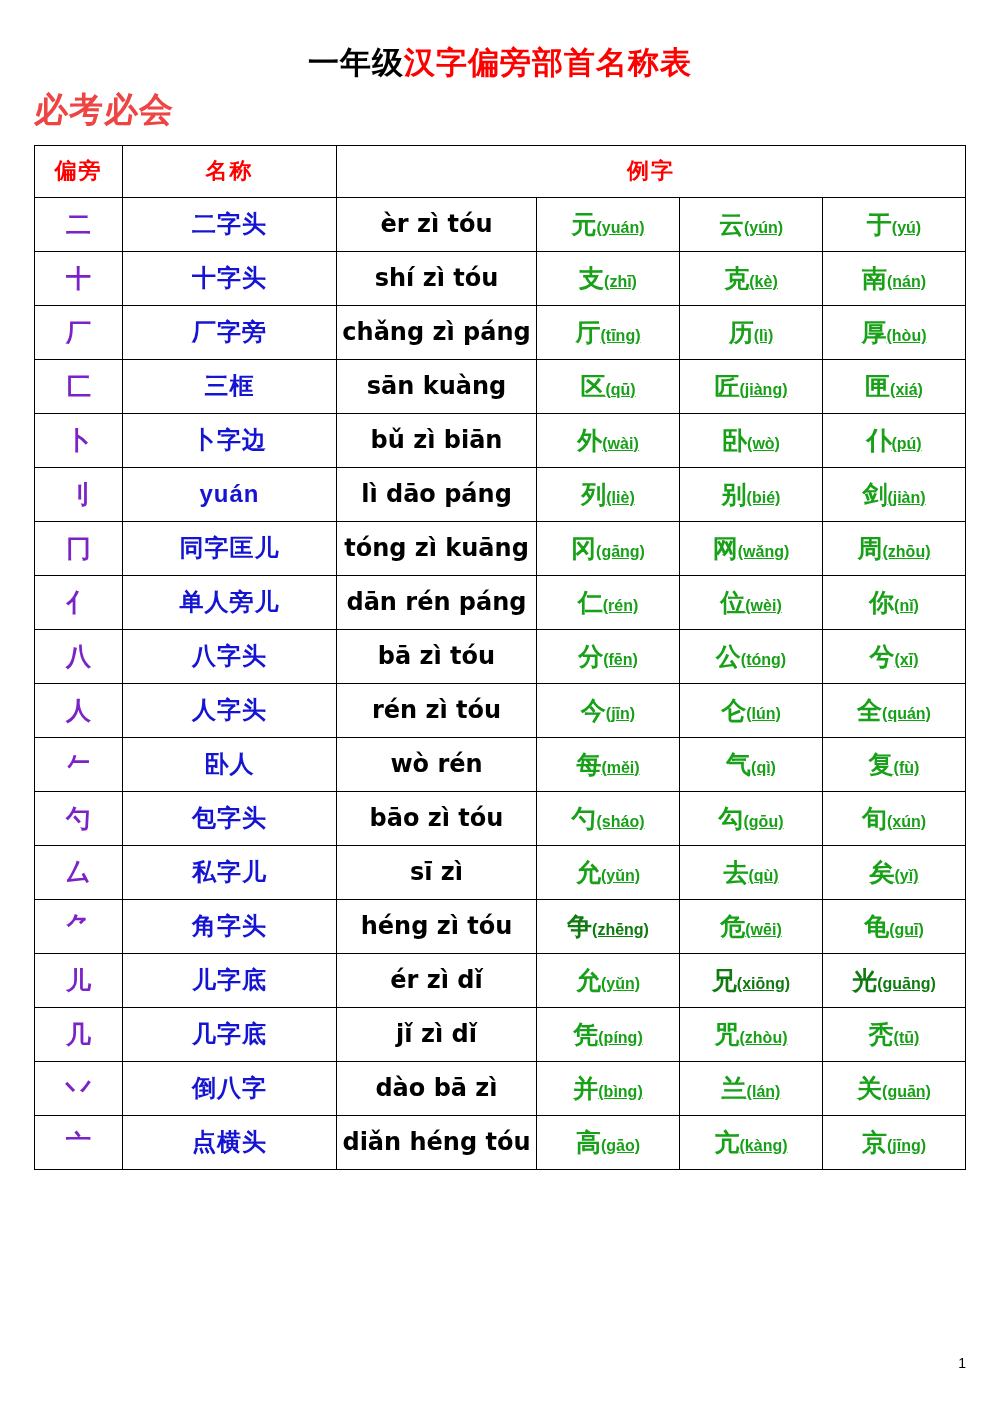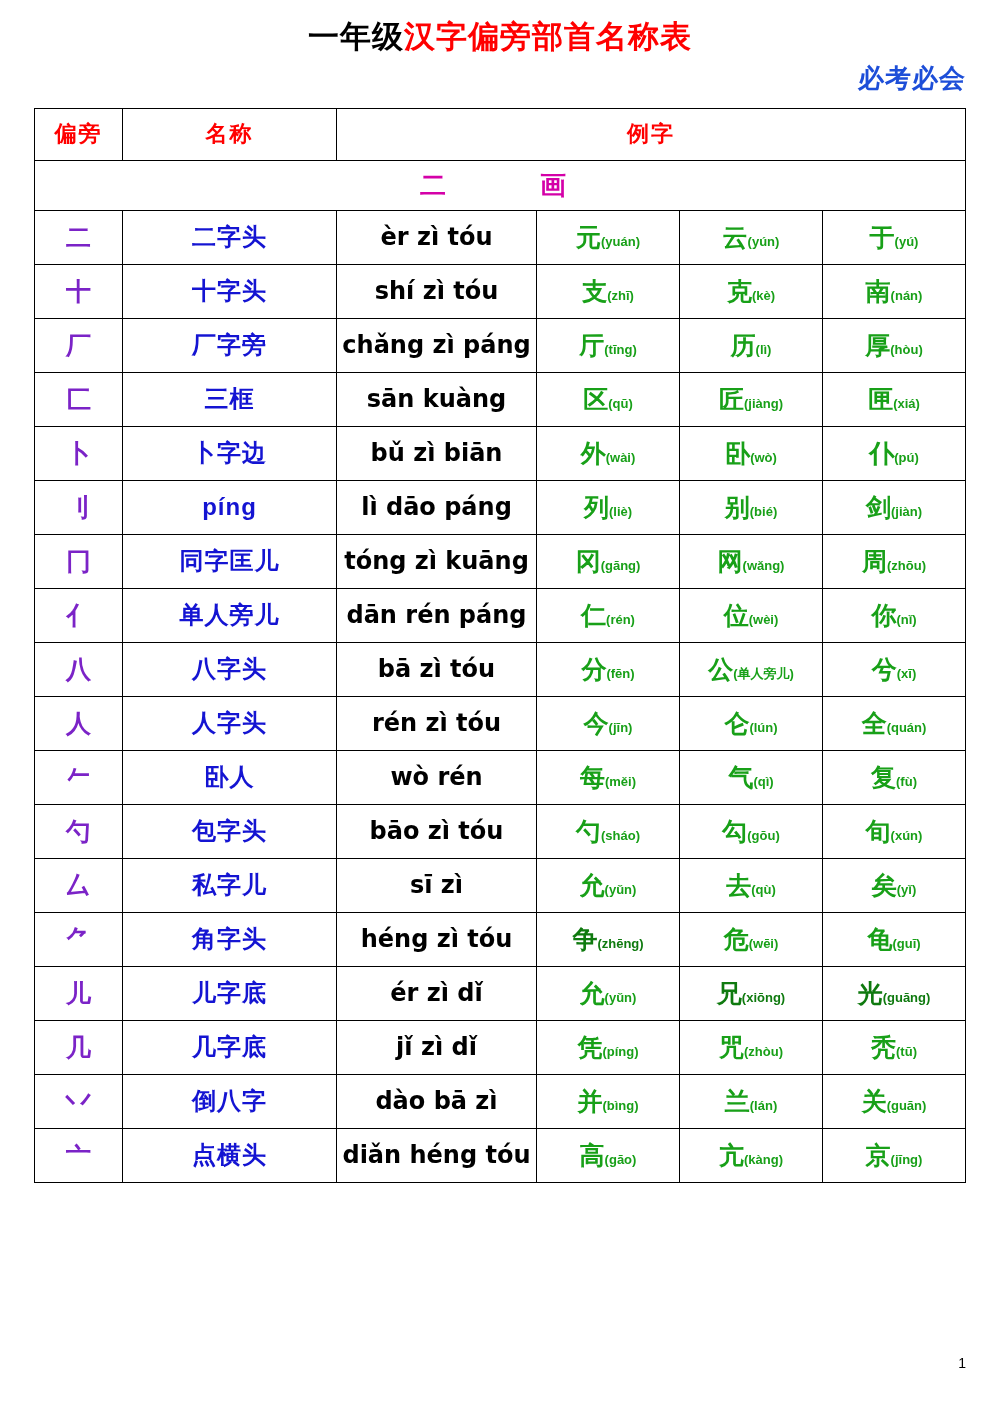--- a/index.html
+++ b/index.html
@@ -7,37 +7,37 @@
     margin: 0;
     width: 1000px;
     min-height: 1415px;
     background: #ffffff;
     font-family: "Liberation Sans", sans-serif;
   }
   .page {
     width: 1000px;
     min-height: 1415px;
     position: relative;
-    padding: 14px 34px 0 34px;
+    padding: 40px 34px 0 34px;
   }
   .title-line {
     text-align: center;
     font-size: 31px;
     font-weight: bold;
     letter-spacing: 1px;
     line-height: 1.25;
     margin: 4px 0 0 0;
   }
   .title-black { color: #000000; }
   .title-red { color: #ff0000; }
   .subtitle {
-    text-align: right;
-    font-size: 26px;
-    font-weight: bold;
-    color: #1d4ed8;
+    text-align: left;
+    font-size: 34px;
+    font-weight: bold;
+    color: #ef4444;
     letter-spacing: 1px;
     margin: 4px 0 12px 0;
   }
   table.radicals {
     width: 932px;
     margin: 0 auto;
     border-collapse: collapse;
     table-layout: fixed;
   }
   table.radicals td, table.radicals th {
@@ -90,21 +90,21 @@
   .ex-cell {
     font-size: 17px;
     color: #18a018;
     font-weight: bold;
     white-space: nowrap;
   }
   .ex-han {
     font-size: 25px;
     font-weight: bold;
   }
-  .ex-py { font-size: 13px; font-weight: bold; }
+  .ex-py { font-size: 16px; font-weight: bold; text-decoration: underline; }
   .green { color: #18a018; }
   .dkgreen { color: #0f7a0f; }
   .page-num {
     position: absolute;
     right: 34px;
     bottom: 44px;
     font-size: 14px;
     color: #000000;
   }
 </style>
@@ -128,23 +128,20 @@
       <col class="col-ex">
     </colgroup>
     <thead>
       <tr>
         <th>偏旁</th>
         <th>名称</th>
         <th colspan="4">例字</th>
       </tr>
     </thead>
     <tbody id="table-body">
-      <tr class="section-row">
-        <td colspan="6">二　　画</td>
-      </tr>
     <tr class="data-row">
           <td class="rad-cell">二</td>
           <td class="name-cell">二字头</td>
           <td class="pinyin-cell">èr zì tóu</td>
           <td class="ex-cell"><span class="ex-han green">元</span><span class="ex-py green">(yuán)</span></td>
           <td class="ex-cell"><span class="ex-han green">云</span><span class="ex-py green">(yún)</span></td>
           <td class="ex-cell"><span class="ex-han green">于</span><span class="ex-py green">(yú)</span></td>
         </tr>
         <tr class="data-row">
           <td class="rad-cell">十</td>
@@ -173,21 +170,21 @@
         <tr class="data-row">
           <td class="rad-cell">卜</td>
           <td class="name-cell">卜字边</td>
           <td class="pinyin-cell">bǔ zì biān</td>
           <td class="ex-cell"><span class="ex-han green">外</span><span class="ex-py green">(wài)</span></td>
           <td class="ex-cell"><span class="ex-han green">卧</span><span class="ex-py green">(wò)</span></td>
           <td class="ex-cell"><span class="ex-han green">仆</span><span class="ex-py green">(pú)</span></td>
         </tr>
         <tr class="data-row">
           <td class="rad-cell">刂</td>
-          <td class="name-cell">píng</td>
+          <td class="name-cell">yuán</td>
           <td class="pinyin-cell">lì dāo páng</td>
           <td class="ex-cell"><span class="ex-han green">列</span><span class="ex-py green">(liè)</span></td>
           <td class="ex-cell"><span class="ex-han green">别</span><span class="ex-py green">(bié)</span></td>
           <td class="ex-cell"><span class="ex-han green">剑</span><span class="ex-py green">(jiàn)</span></td>
         </tr>
         <tr class="data-row">
           <td class="rad-cell">冂</td>
           <td class="name-cell">同字匡儿</td>
           <td class="pinyin-cell">tóng zì kuāng</td>
           <td class="ex-cell"><span class="ex-han green">冈</span><span class="ex-py green">(gāng)</span></td>
@@ -200,21 +197,21 @@
           <td class="pinyin-cell">dān rén páng</td>
           <td class="ex-cell"><span class="ex-han green">仁</span><span class="ex-py green">(rén)</span></td>
           <td class="ex-cell"><span class="ex-han green">位</span><span class="ex-py green">(wèi)</span></td>
           <td class="ex-cell"><span class="ex-han green">你</span><span class="ex-py green">(nǐ)</span></td>
         </tr>
         <tr class="data-row">
           <td class="rad-cell">八</td>
           <td class="name-cell">八字头</td>
           <td class="pinyin-cell">bā zì tóu</td>
           <td class="ex-cell"><span class="ex-han green">分</span><span class="ex-py green">(fēn)</span></td>
-          <td class="ex-cell"><span class="ex-han green">公</span><span class="ex-py green">(单人旁儿)</span></td>
+          <td class="ex-cell"><span class="ex-han green">公</span><span class="ex-py green">(tóng)</span></td>
           <td class="ex-cell"><span class="ex-han green">兮</span><span class="ex-py green">(xī)</span></td>
         </tr>
         <tr class="data-row">
           <td class="rad-cell">人</td>
           <td class="name-cell">人字头</td>
           <td class="pinyin-cell">rén zì tóu</td>
           <td class="ex-cell"><span class="ex-han green">今</span><span class="ex-py green">(jīn)</span></td>
           <td class="ex-cell"><span class="ex-han green">仑</span><span class="ex-py green">(lún)</span></td>
           <td class="ex-cell"><span class="ex-han green">全</span><span class="ex-py green">(quán)</span></td>
         </tr>

